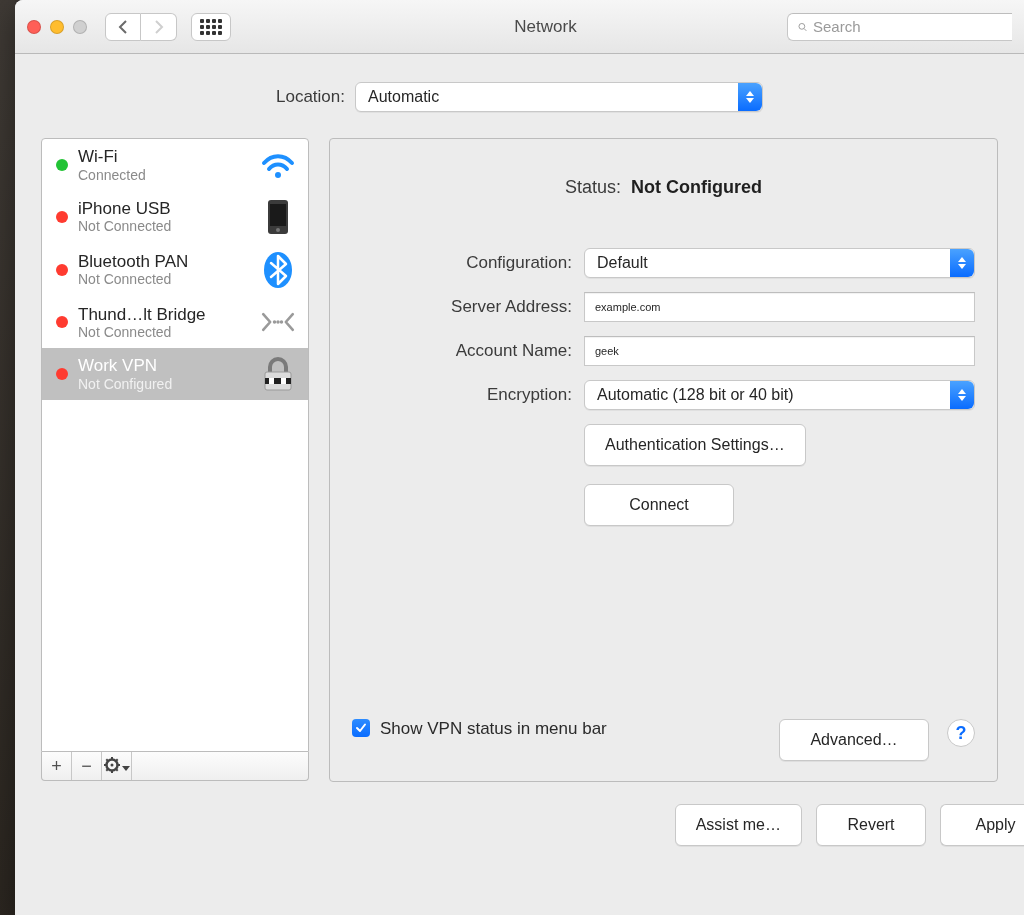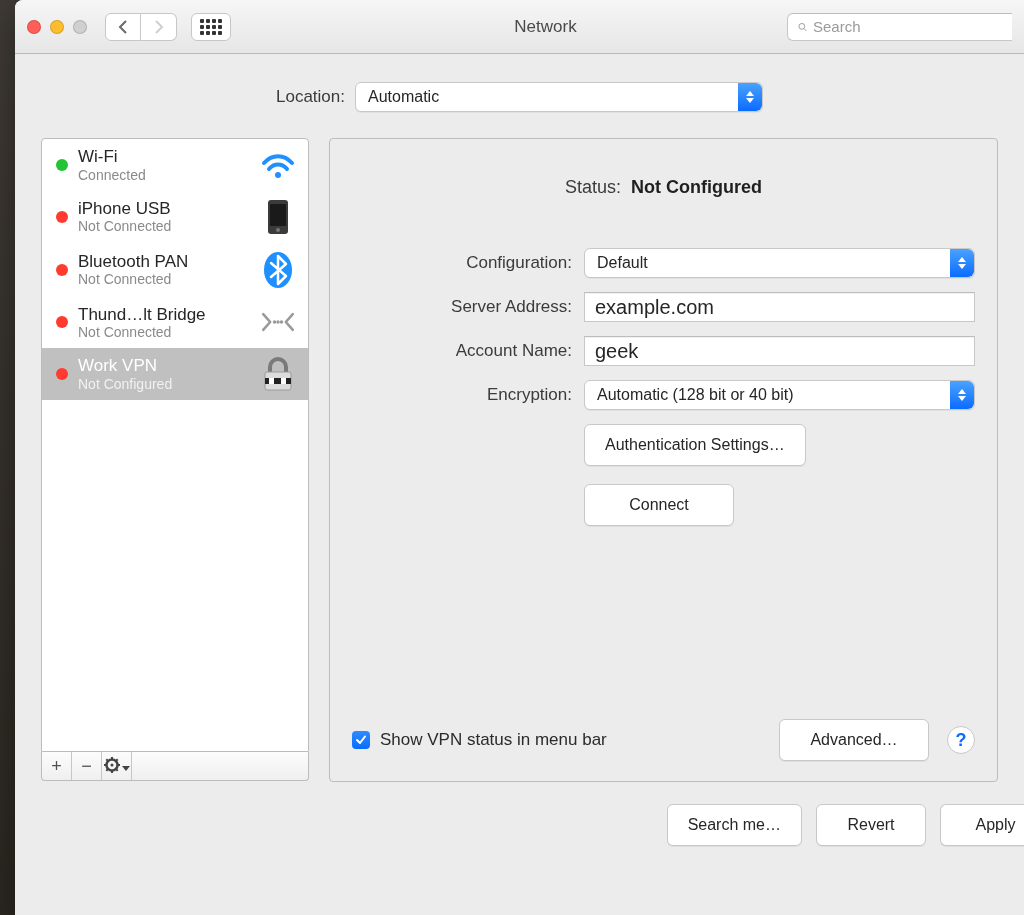--- a/index.html
+++ b/index.html
@@ -56,27 +56,27 @@
     .service-actions .ab.gear { font-size:15px;}
 
     
     .detail { flex:1; border:1px solid #bcbcbc; border-radius:4px; padding: 18px 22px 20px; display:flex; flex-direction:column; height: 644px; }
     .status-row { display:flex; gap:10px; justify-content:center; font-size:18px; margin: 20px 0 50px;}
     .status-row .lbl { color:#3b3b3b; text-align:right; }
     .status-row .val { font-weight:700; color:#1f1f1f; }
     .form { display:flex; flex-direction:column; gap:14px; }
     .form-row { display:flex; align-items:center; gap:12px; }
     .form-row .flabel { width: 220px; text-align:right; font-size:17px; color:#3b3b3b; }
-    .text-input { flex:1; height:30px; border:1px solid #c8c8c8; border-top-color:#bdbdbd; border-radius:0; background:#fff; padding:0 10px; font-size:20px; color:#262626; box-shadow: inset 0 1px 1px rgba(0,0,0,.06); }
+    .text-input { flex:1; height:30px; border:1px solid #c8c8c8; border-top-color:#bdbdbd; border-radius:0; background:#fff; padding:0 10px; font-size:11px; color:#262626; box-shadow: inset 0 1px 1px rgba(0,0,0,.06); }
     .form-row .dropdown { flex:1; }
     .push-btn { height:42px; padding:0 20px; background:#fff; border:1px solid #c8c8c8; border-radius:6px; font-size:16px; color:#262626; box-shadow:0 1px 0 rgba(0,0,0,.06);}
     .detail-spacer-row { display:flex; align-items:center; gap:12px; }
     .detail-spacer-row .spacer { width: 220px; }
 
-    .bottombar { margin-top:auto; display:flex; align-items:center; gap:10px;}
+    .bottombar { margin-top:auto; display:flex; gap:10px;}
     .checkbox { width:18px; height:18px; border-radius:4px; background:linear-gradient(#2d8cff,#0a6cff); display:flex; align-items:center; justify-content:center;}
     .checkbox svg { stroke:#fff; }
     .help-btn { width:28px; height:28px; border-radius:50%; border:1px solid #c8c8c8; background:#fff; display:flex; align-items:center; justify-content:center; color:#0a6cff; font-size:18px; font-weight:600; margin-left:8px;}
 
     .action-row { display:flex; justify-content:flex-end; gap:14px; padding: 22px 0 0 0; margin-right: -26px; }
     .action-row .push-btn { min-width:110px; }
     .action-row .push-btn.last { border-radius:6px 0 0 6px; border-right:none;}
 
     
     .desktop-left { position:absolute; left:0; top:0; width:15px; height:100%; background: linear-gradient(135deg,#3f3a35,#2b2620); }
@@ -323,18 +323,18 @@
         <button class="push-btn" style="margin-left:auto; min-width:150px;">Advanced…</button>
         <div class="help-btn">
             <span>?</span>
           </div>
       </div>
 
     </div>
   </div>
 
   <div class="action-row">
-    <button class="push-btn">Search me…</button>
+    <button class="push-btn">Assist me…</button>
     <button class="push-btn">Revert</button>
     <button class="push-btn last">Apply</button>
   </div>
 
 </div>
 
 </body></html>

